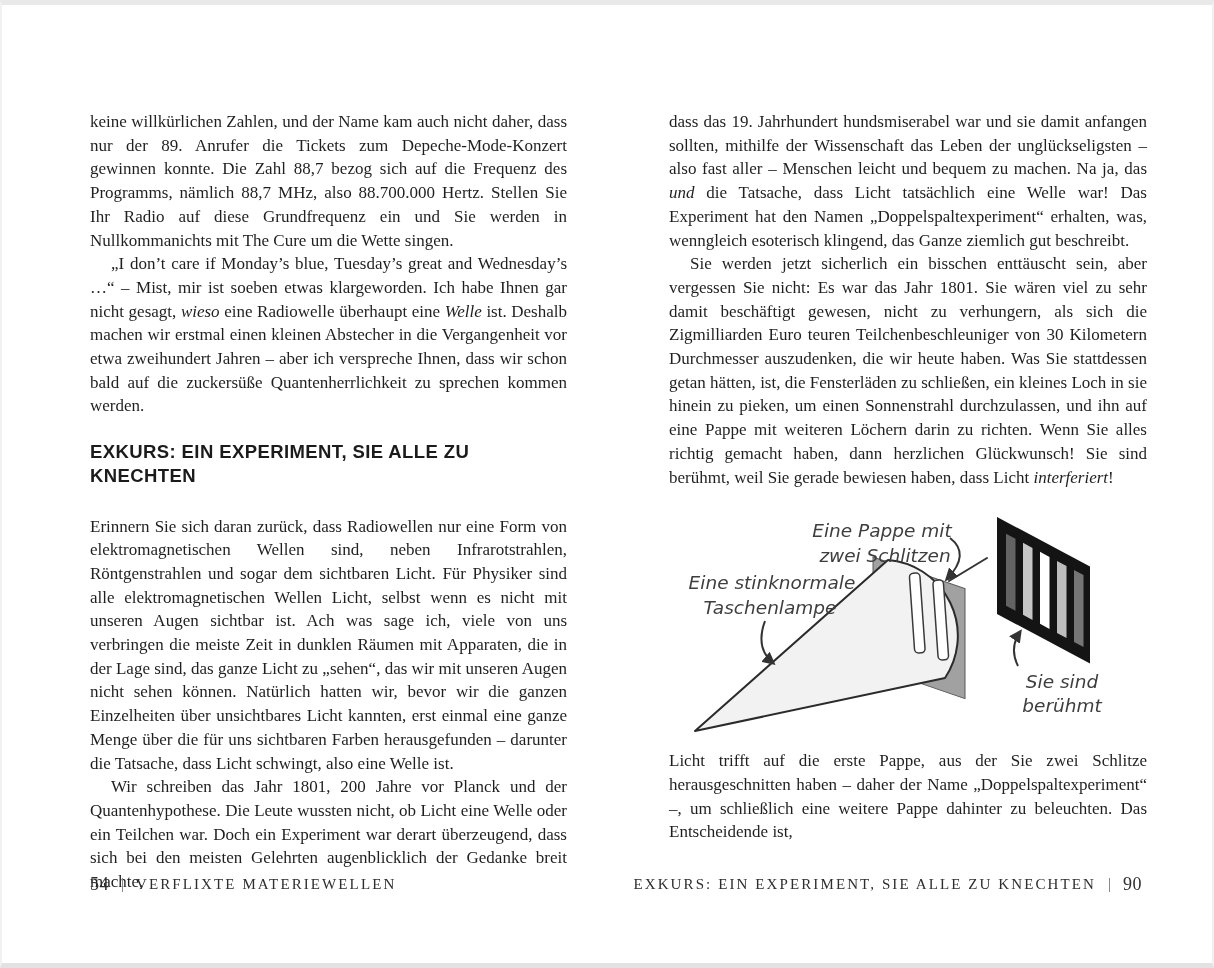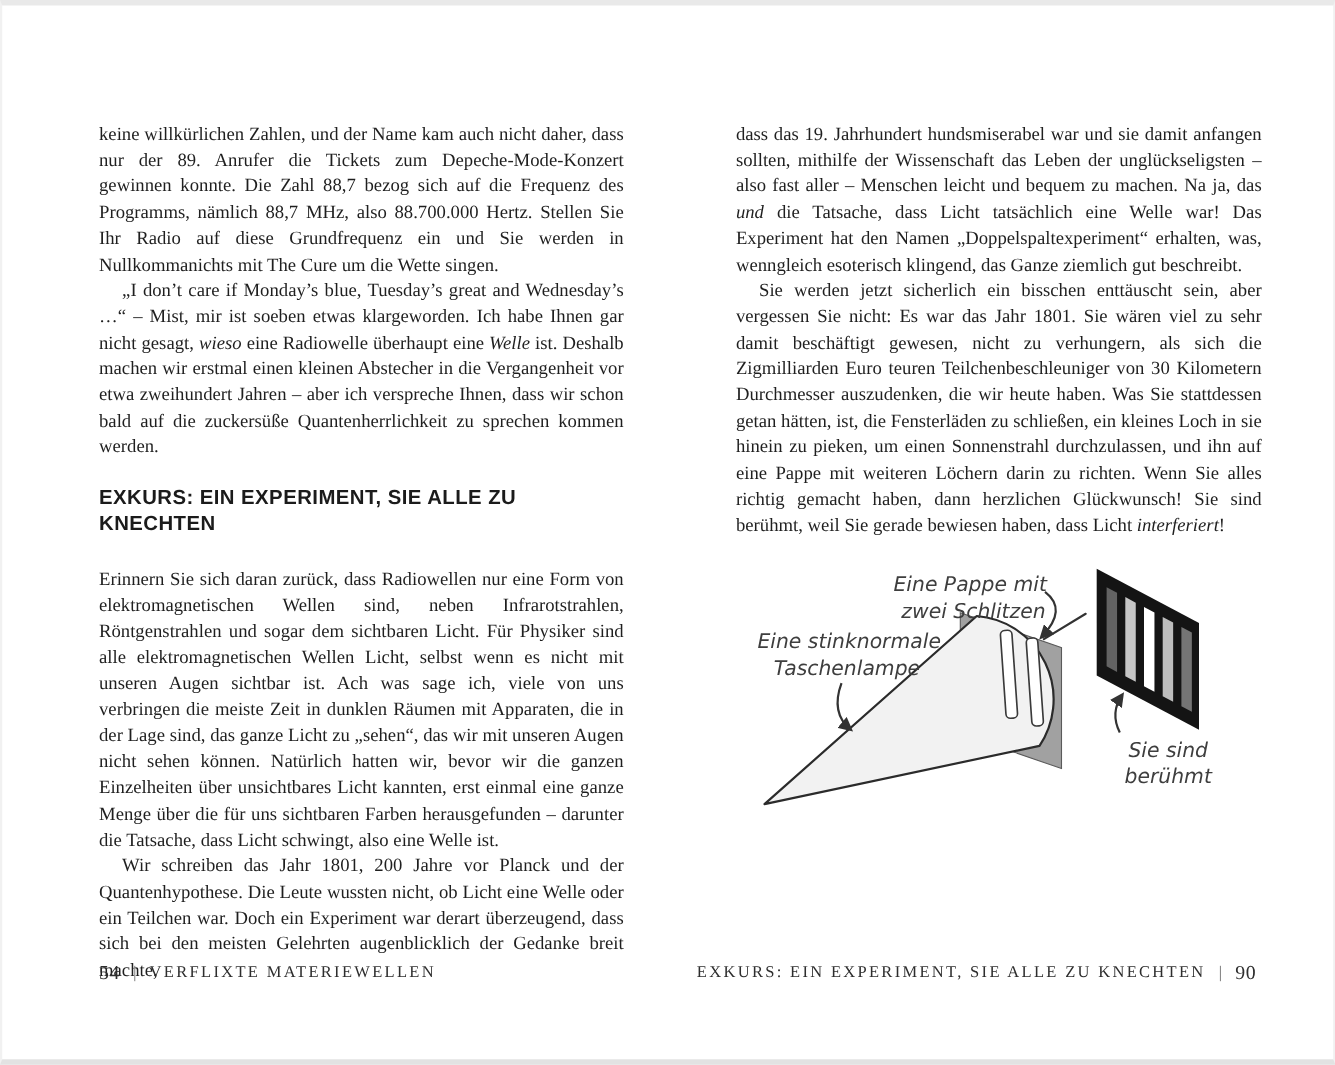--- a/index.html
+++ b/index.html
@@ -110,20 +110,21 @@
 
       <text class="hand" x="213" y="35" text-anchor="middle">Eine Pappe mit</text>
       <text class="hand" x="216" y="60" text-anchor="middle">zwei Schlitzen</text>
       <text class="hand" x="103" y="87" text-anchor="middle">Eine stinknormale</text>
       <text class="hand" x="101" y="112" text-anchor="middle">Taschenlampe</text>
       <text class="hand" x="393" y="186" text-anchor="middle">Sie sind</text>
       <text class="hand" x="393" y="210" text-anchor="middle">berühmt</text>
     </svg>
   </div>
 
+  <p class="body-text"><span>Licht trifft auf die erste Pappe, aus der Sie zwei Schlitze herausgeschnitten haben – daher der Name „Doppelspaltexperiment“ –, um schließlich eine weitere Pappe dahinter zu beleuchten. Das Entscheidende ist,</span></p>
 </div>
 
 <div class="footer footer-left">
   <span class="num">54</span>
   <span class="fsep"></span>
   <span class="ftitle">VERFLIXTE MATERIEWELLEN</span>
 </div>
 
 <div class="footer footer-right">
   <span class="ftitle">EXKURS: EIN EXPERIMENT, SIE ALLE ZU KNECHTEN</span>

